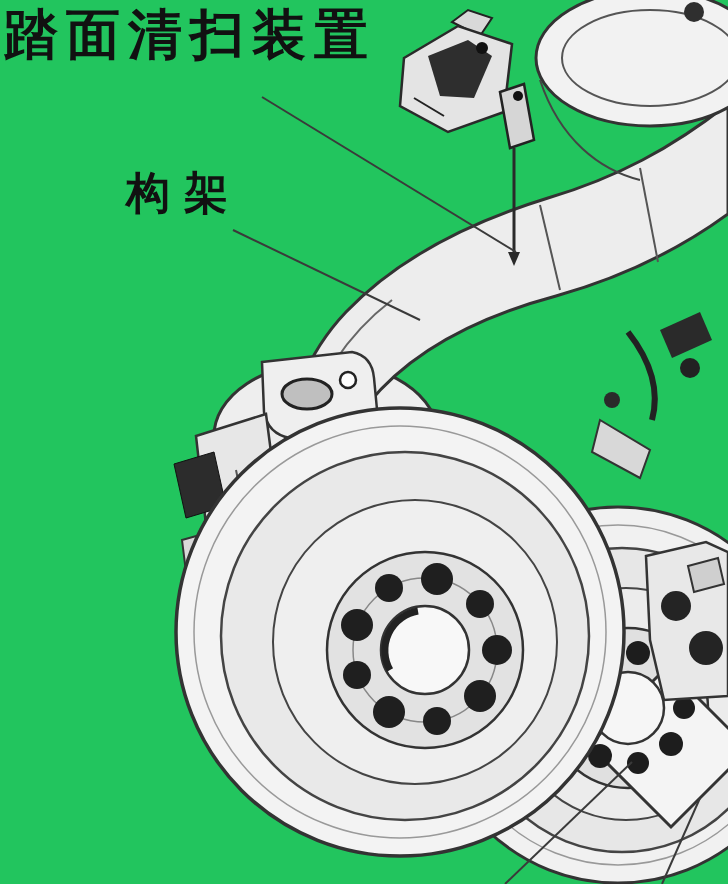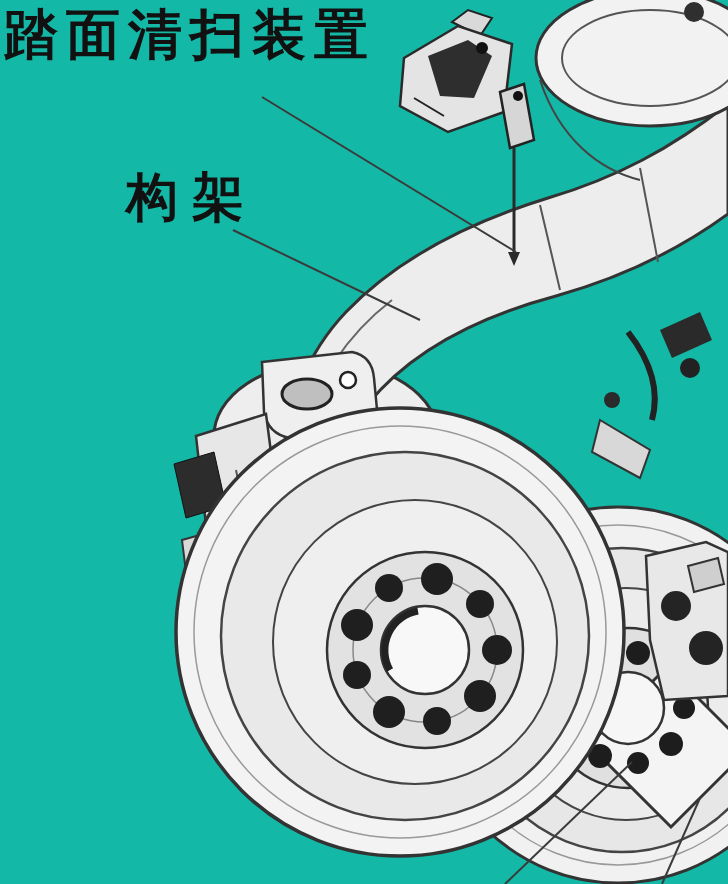--- a/index.html
+++ b/index.html
@@ -4,21 +4,21 @@
 <style>
   html, body {
     margin: 0;
     padding: 0;
     background: #ffffff;
   }
   .stage {
     position: relative;
     width: 728px;
     height: 884px;
-    background: #14b8a6;
+    background: #22c55e;
     overflow: hidden;
     font-family: "Liberation Serif", serif;
     text-align: center;
   }
   .stage svg {
     position: absolute;
     left: 0;
     top: 0;
   }
   .callout {
@@ -31,21 +31,21 @@
   }
   .callout.l1 {
     left: 4px;
     top: 8px;
     font-size: 54px;
     letter-spacing: 8px;
   }
   .callout.l2 {
     left: 126px;
     top: 172px;
-    font-size: 52px;
+    font-size: 44px;
     letter-spacing: 14px;
   }
 </style>
 </head>
 <body>
 
 <div class="stage">
 
   <svg width="728" height="884" viewBox="0 0 728 884">
 

